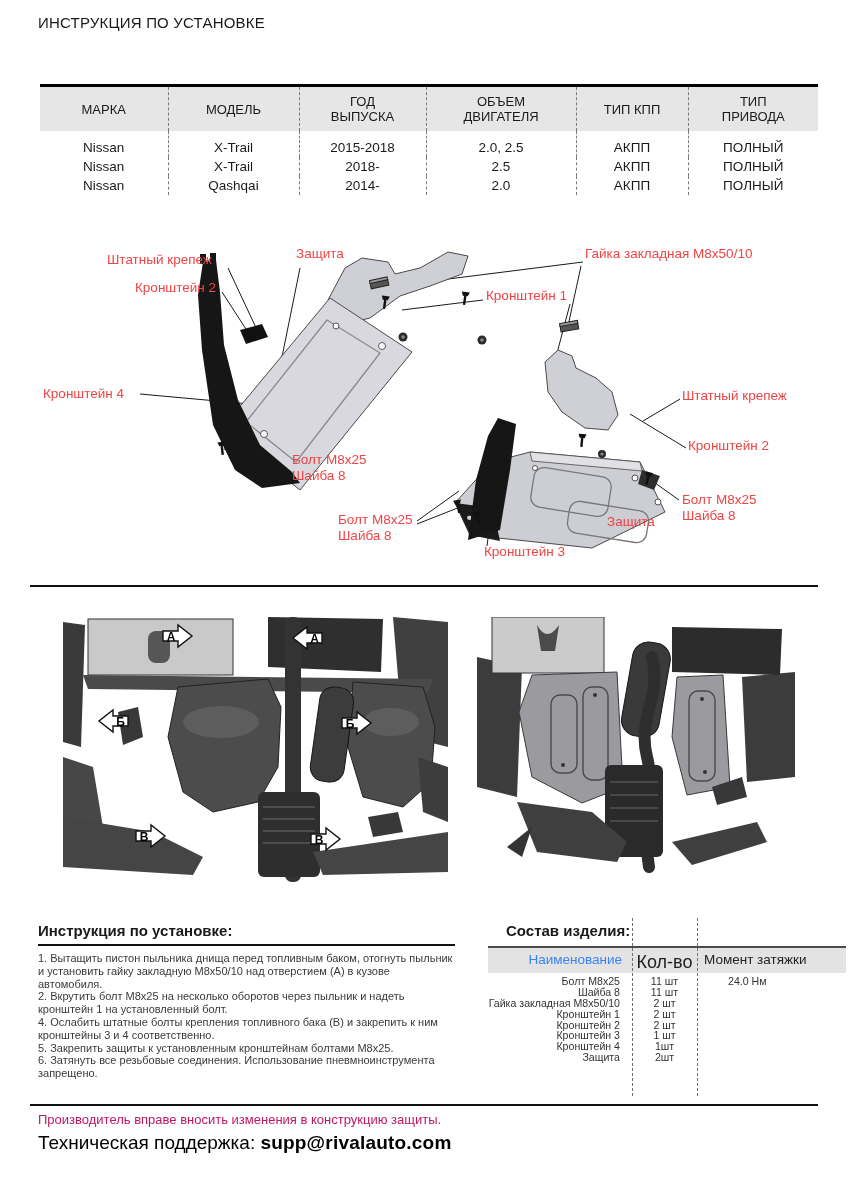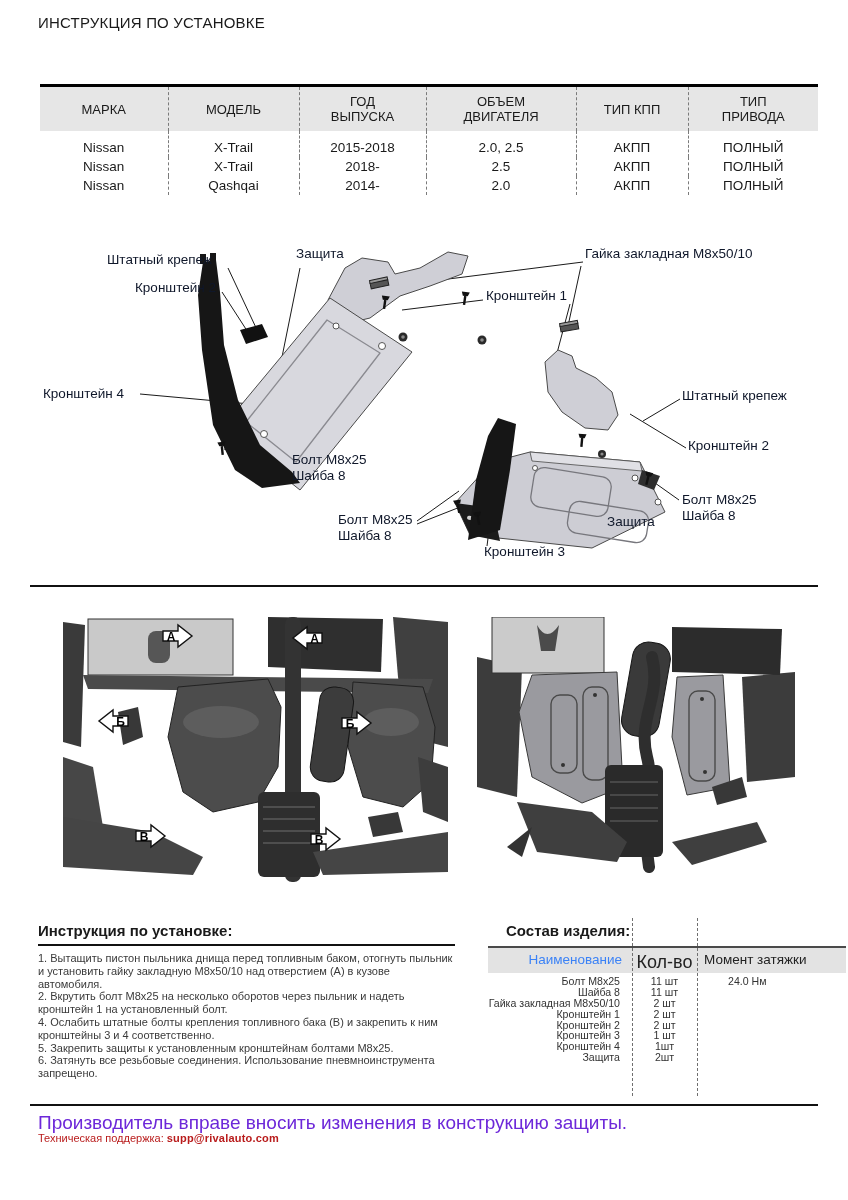--- a/index.html
+++ b/index.html
@@ -18,21 +18,21 @@
   .veh-table th{background:#e6e6e6;font-weight:normal;font-size:13px;line-height:15px;
                 text-align:center;vertical-align:middle;height:44px;white-space:pre-line;padding:0 2px;}
   .veh-table td{font-size:13.5px;line-height:19px;text-align:center;padding:0;}
   .veh-table tbody tr:first-child td{padding-top:7px;}
   .veh-table th,.veh-table td{border-right:1px dashed #7a7a7a;}
   .veh-table th:last-child,.veh-table td:last-child{border-right:none;}
 
   
   .diagram{left:30px;top:240px;width:788px;height:345px;}
   .diagram svg{position:absolute;left:0;top:0;}
-  .lbl{position:absolute;font-size:13.5px;line-height:16px;white-space:nowrap;color:#0f172a;}
+  .lbl{position:absolute;font-size:13.5px;line-height:16px;white-space:nowrap;color:#ef4444;}
   .hr{background:#111;height:2px;}
 
   
   .photo{border:none;}
 
   
   .inst-title{left:38px;top:922px;font-size:15px;font-weight:bold;}
   .inst-rule{left:38px;top:944px;width:417px;height:2px;background:#111;}
   .inst-steps{left:38px;top:952px;width:418px;font-size:11px;line-height:12.8px;color:#3a3a3a;}
   .inst-steps p{margin:0;}
@@ -46,22 +46,22 @@
   .ph-torque{position:absolute;left:216px;top:34px;font-size:13.5px;color:#222;}
   .parts-rows{position:absolute;left:0;top:58px;width:358px;}
   .prow{position:relative;height:10.9px;font-size:10.6px;line-height:10.9px;color:#333;}
   .prow .pname{position:absolute;right:226px;white-space:nowrap;}
   .prow .pqty{position:absolute;left:144px;width:65px;text-align:center;}
   .prow .ptorque{position:absolute;left:240px;white-space:nowrap;}
   .dash-v{position:absolute;top:0;height:178px;width:0;border-left:1px dashed #6f6f6f;}
 
   
   .foot-rule{left:30px;top:1104px;width:788px;height:2px;background:#111;}
-  .foot1{left:38px;top:1112px;font-size:19px;color:#6d28d9;}
-  .foot2{left:38px;top:1132px;font-size:11px;color:#b91c1c;}
+  .foot1{left:38px;top:1112px;font-size:13px;color:#be185d;}
+  .foot2{left:38px;top:1132px;font-size:19px;color:#000000;}
   .foot2 b{letter-spacing:.2px;}
 </style>
 </head>
 <body>
 
 <div class="page">
 
   <div class="abs title-line1">ИНСТРУКЦИЯ ПО УСТАНОВКЕ</div>
 
   <table class="veh-table">

